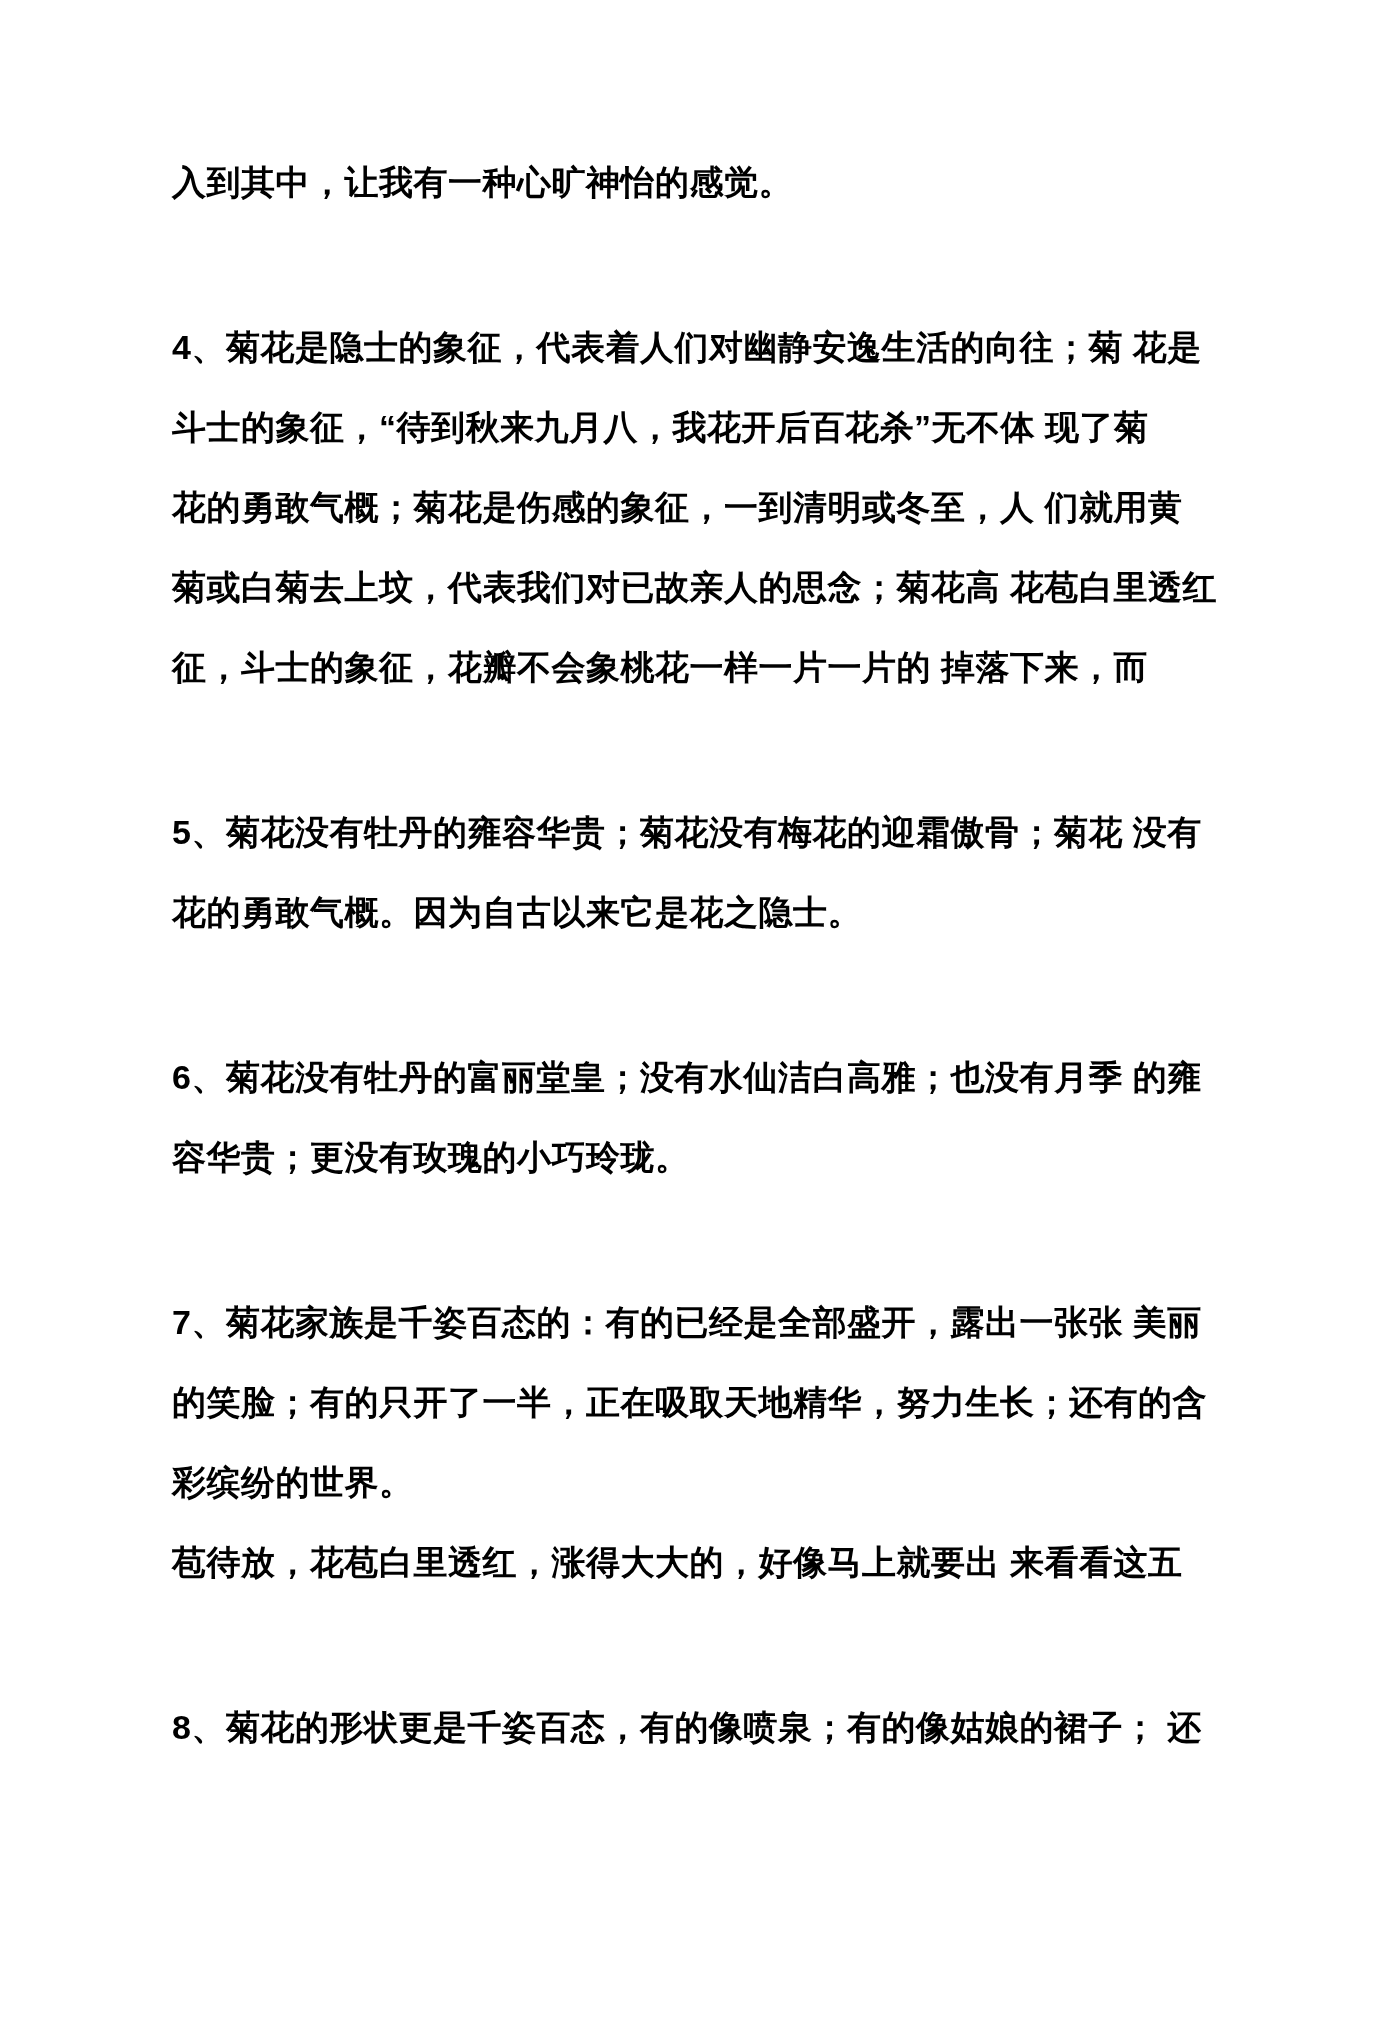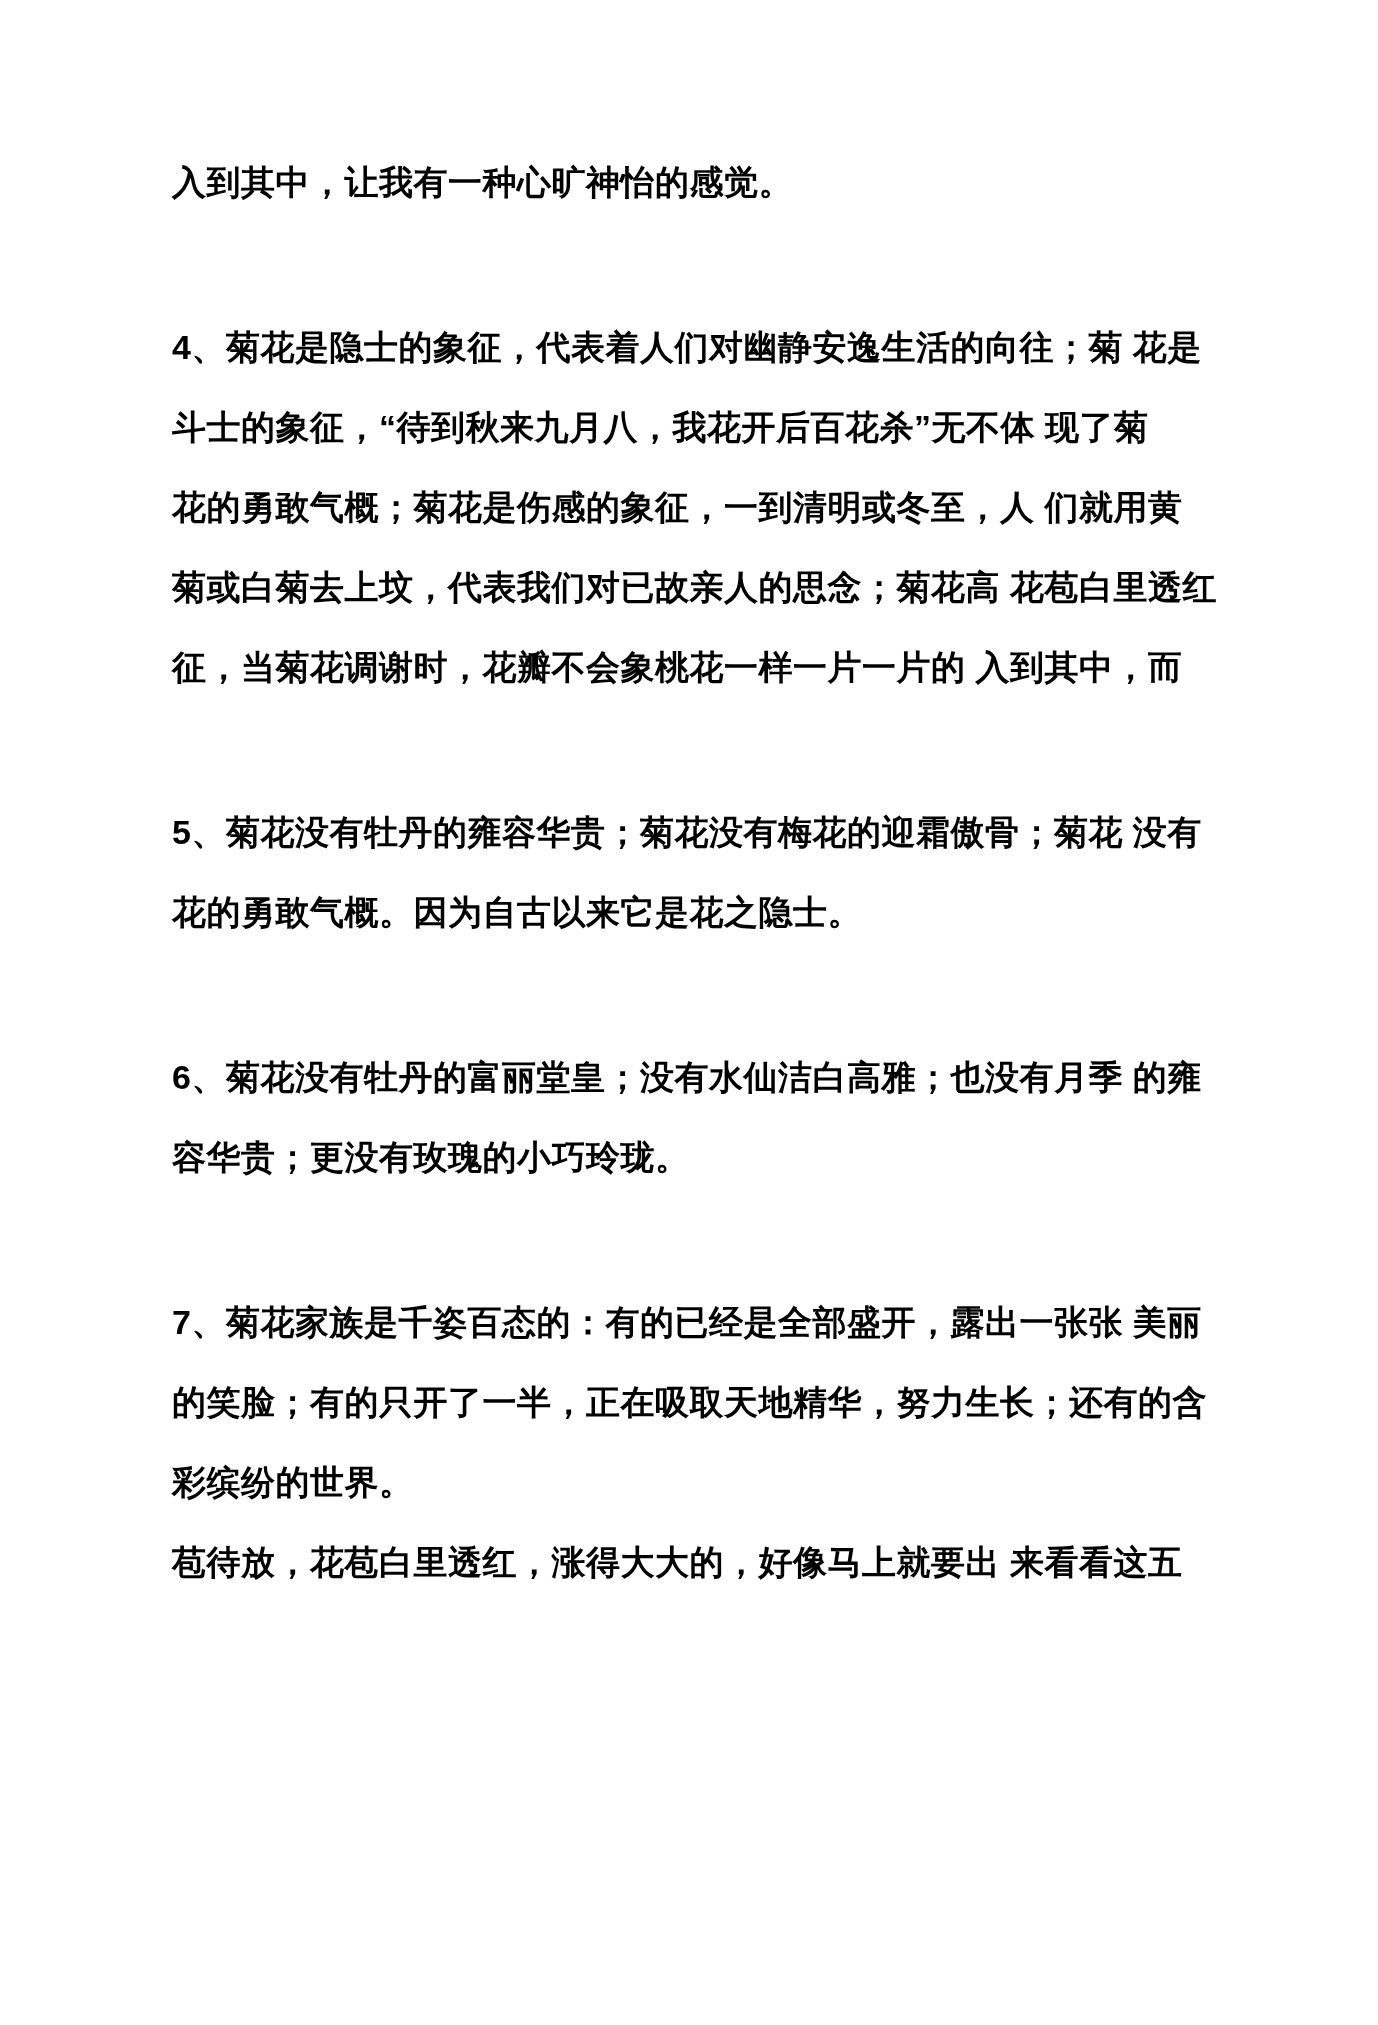--- a/index.html
+++ b/index.html
@@ -37,34 +37,37 @@
 
   <div class="para">
     <div class="line">入到其中，让我有一种心旷神怡的感觉。</div>
   </div>
 
   <div class="para">
     <div class="line">4、菊花是隐士的象征，代表着人们对幽静安逸生活的向往；菊 花是</div>
     <div class="line">斗士的象征，“待到秋来九月八，我花开后百花杀”无不体 现了菊</div>
     <div class="line">花的勇敢气概；菊花是伤感的象征，一到清明或冬至，人 们就用黄</div>
     <div class="line">菊或白菊去上坟，代表我们对已故亲人的思念；菊花高 花苞白里透红</div>
-    <div class="line">征，当菊花调谢时，花瓣不会象桃花一样一片一片的 入到其中，而</div>
+    <div class="line">征，斗士的象征，花瓣不会象桃花一样一片一片的 掉落下来，而</div>
   </div>
 
   <div class="para">
     <div class="line">5、菊花没有牡丹的雍容华贵；菊花没有梅花的迎霜傲骨；菊花 没有</div>
     <div class="line">花的勇敢气概。因为自古以来它是花之隐士。</div>
   </div>
 
   <div class="para">
     <div class="line">6、菊花没有牡丹的富丽堂皇；没有水仙洁白高雅；也没有月季 的雍</div>
     <div class="line">容华贵；更没有玫瑰的小巧玲珑。</div>
   </div>
 
   <div class="para">
     <div class="line">7、菊花家族是千姿百态的：有的已经是全部盛开，露出一张张 美丽</div>
     <div class="line">的笑脸；有的只开了一半，正在吸取天地精华，努力生长；还有的含</div>
     <div class="line">彩缤纷的世界。</div>
     <div class="line">苞待放，花苞白里透红，涨得大大的，好像马上就要出 来看看这五</div>
   </div>
 
+  <div class="para">
+    <div class="line">8、菊花的形状更是千姿百态，有的像喷泉；有的像姑娘的裙子； 还</div>
+  </div>
 
 </div>
 
 </body></html>

